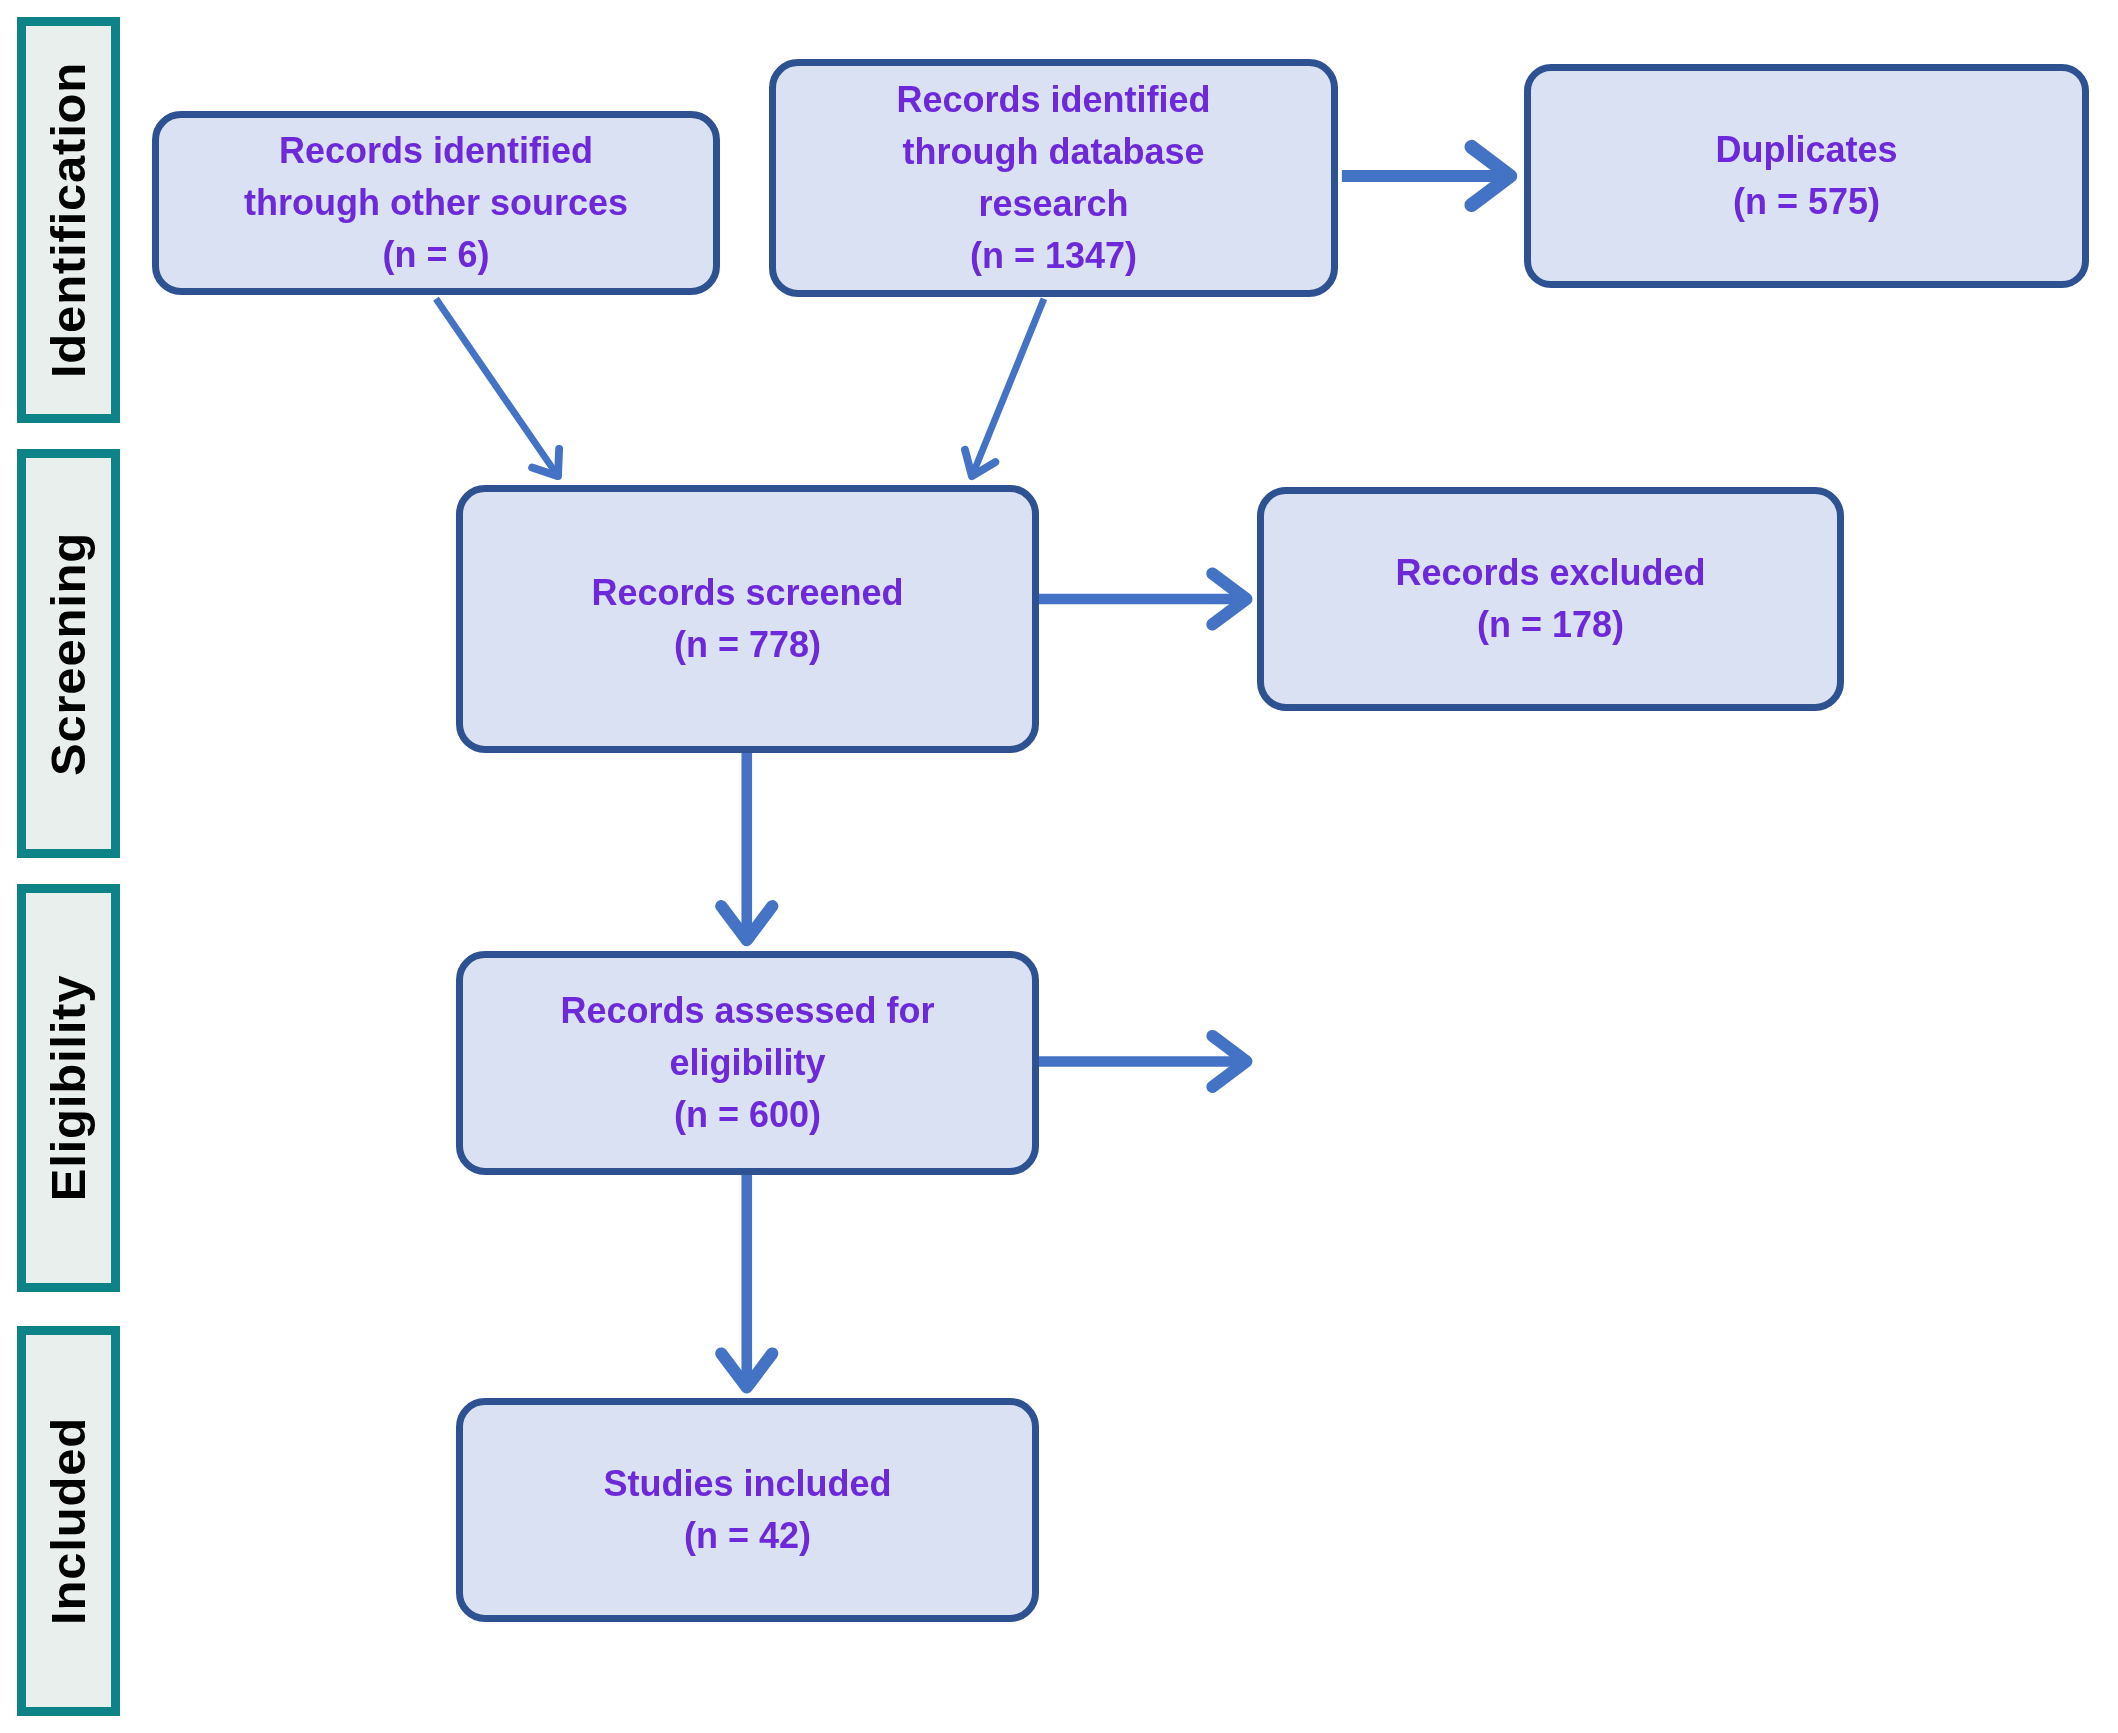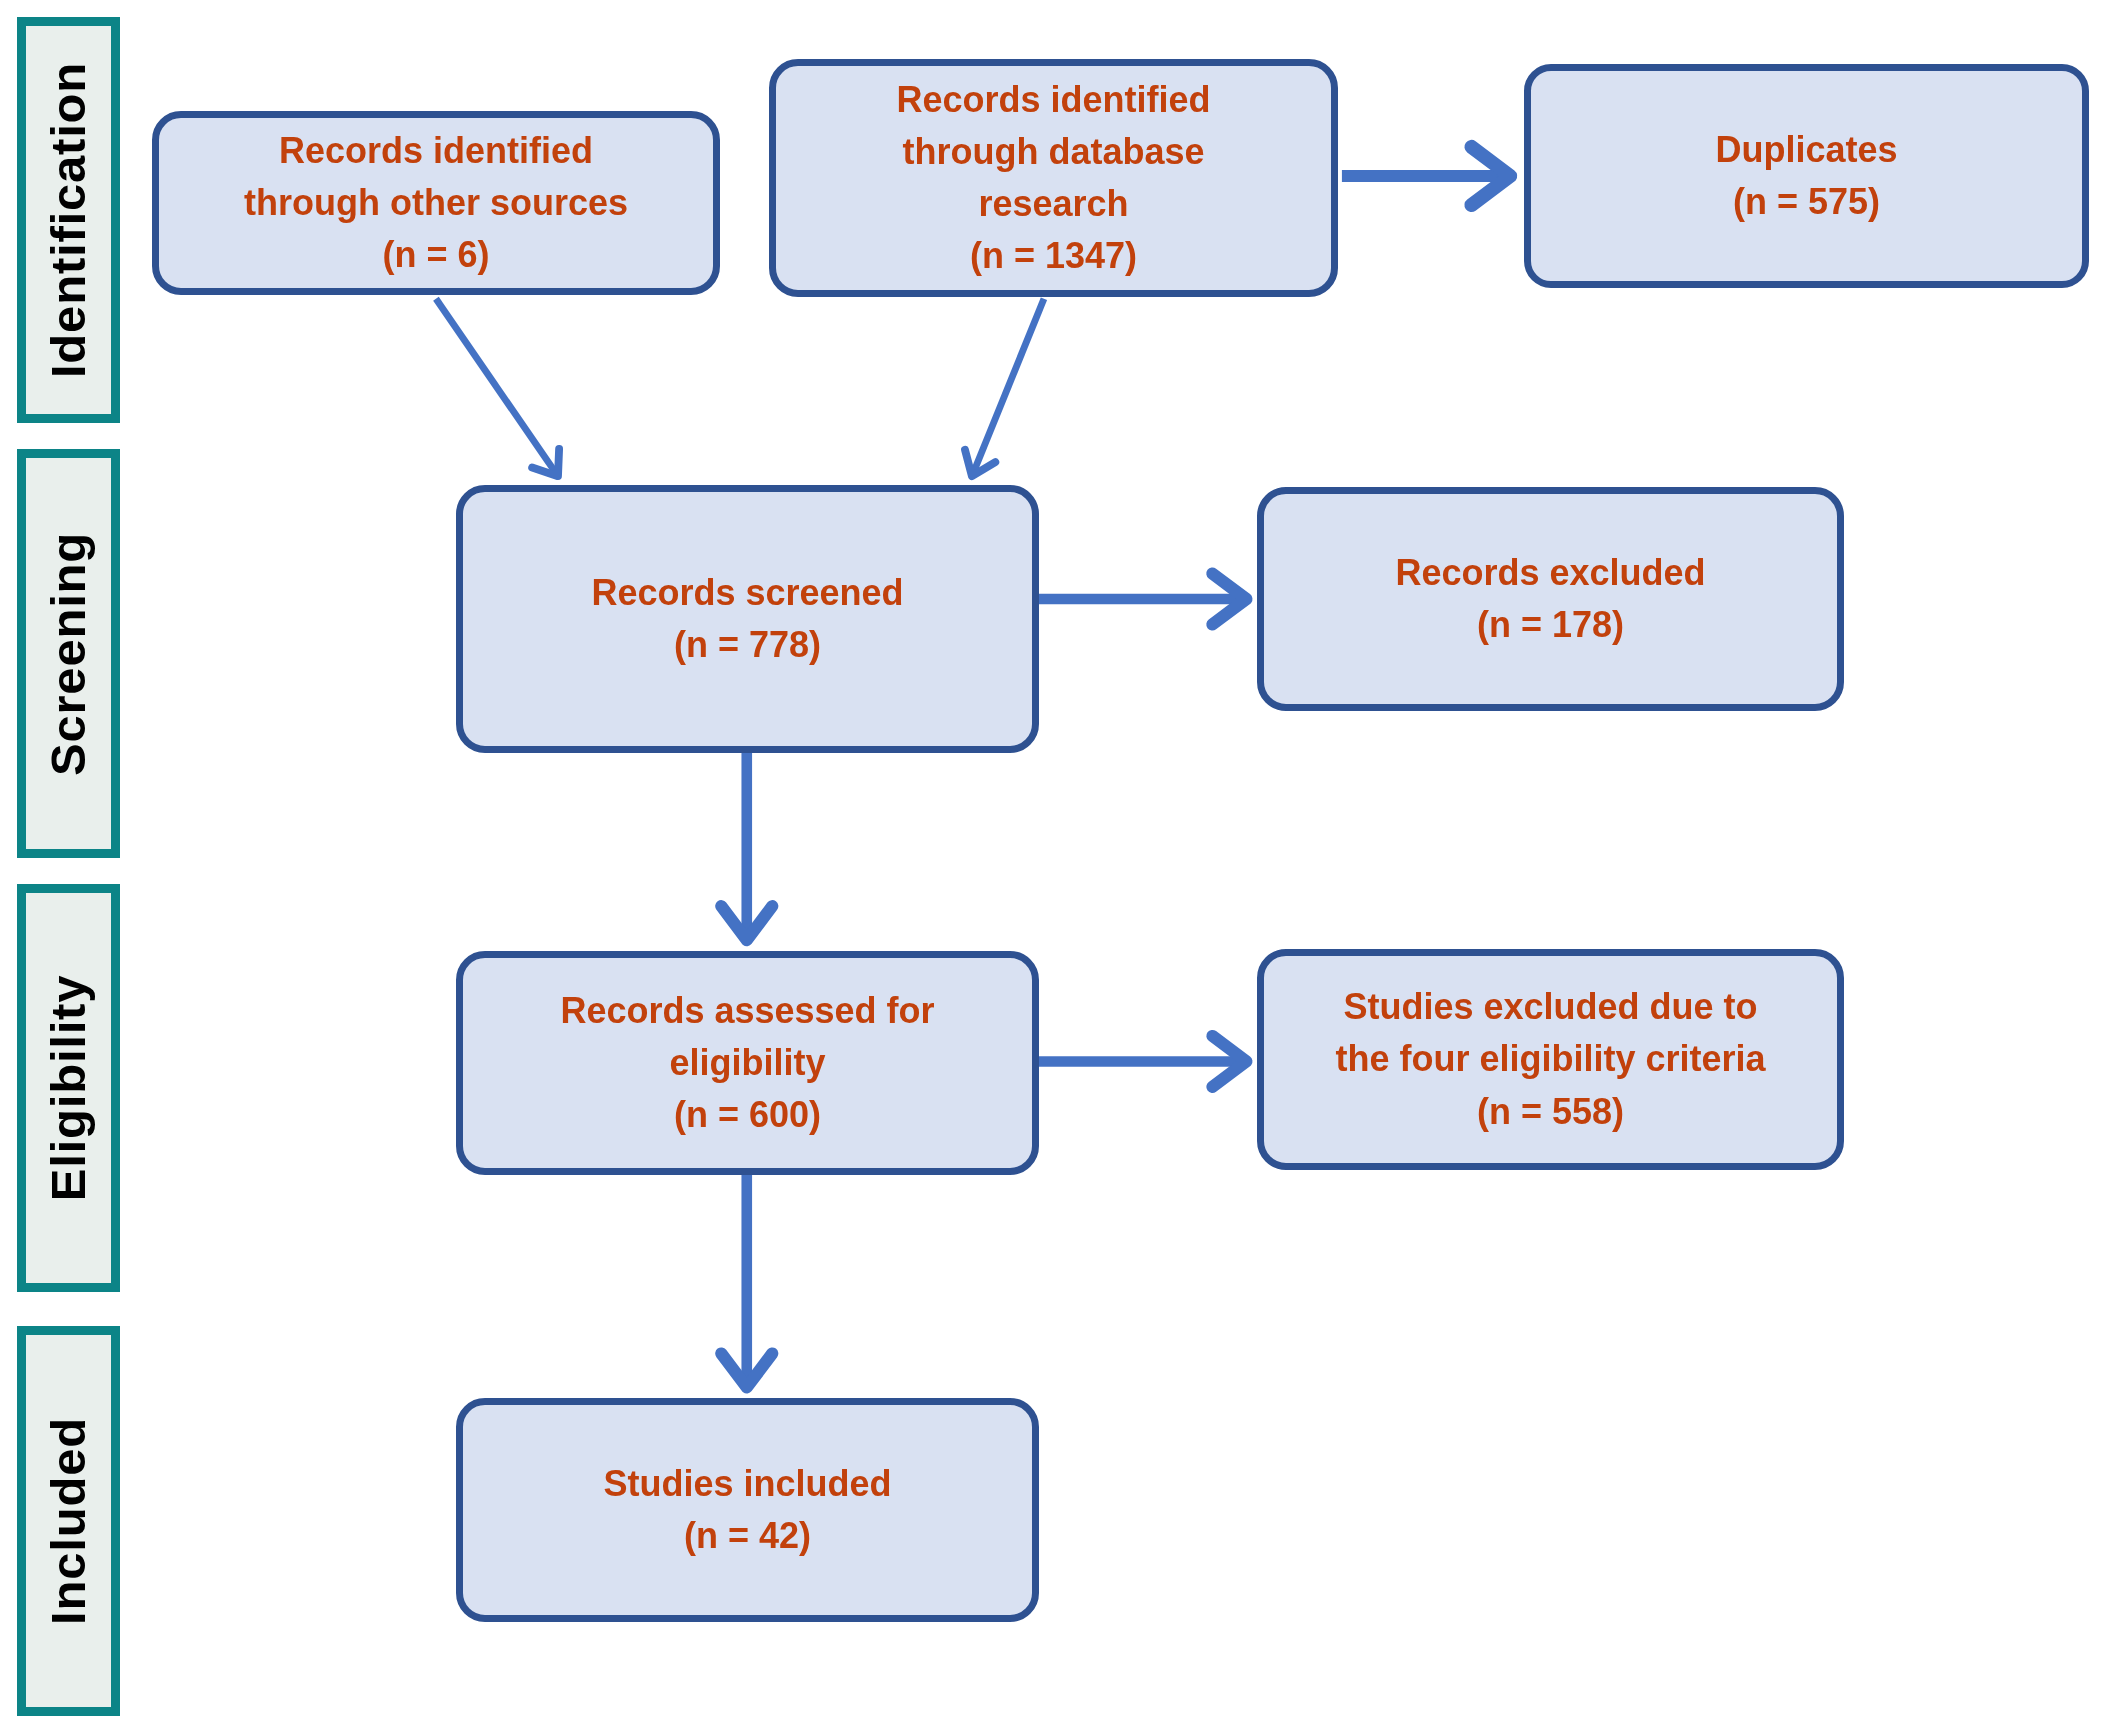--- a/index.html
+++ b/index.html
@@ -46,21 +46,21 @@
     align-items: center;
     justify-content: center;
     text-align: center;
     padding: 6px 9px;
   }
   .flow-box .label {
     white-space: pre-line;
     font-size: 36px;
     font-weight: bold;
     line-height: 1.45;
-    color: #c2410c;
+    color: #6d28d9;
   }
   
   #stage-identification { top: 17.4px;   height: 406px; }
   #stage-screening      { top: 449px;  height: 409px; }
   #stage-eligibility    { top: 884px; height: 408px; }
   #stage-included       { top: 1326px; height: 390px; }
 
   #box-other-sources        { left: 152px;  top: 111px;  width: 568px; height: 184px; }
   #box-database             { left: 769px; top: 59px;   width: 569px; height: 238px; }
   #box-duplicates           { left: 1524px; top: 64px;   width: 565px; height: 224px; border-radius: 27px; }
@@ -133,24 +133,19 @@
   </div>
   <div class="flow-box" id="box-excluded">
     <span class="label">Records excluded
 (n = 178)</span>
   </div>
   <div class="flow-box" id="box-assessed">
     <span class="label">Records assessed for
 eligibility
 (n = 600)</span>
   </div>
-  <div class="flow-box" id="box-excluded-eligibility">
-    <span class="label">Studies excluded due to
-the four eligibility criteria
-(n = 558)</span>
-  </div>
   <div class="flow-box" id="box-included">
     <span class="label">Studies included
 (n = 42)</span>
   </div>
 
 </div>
 
 
 </body></html>

